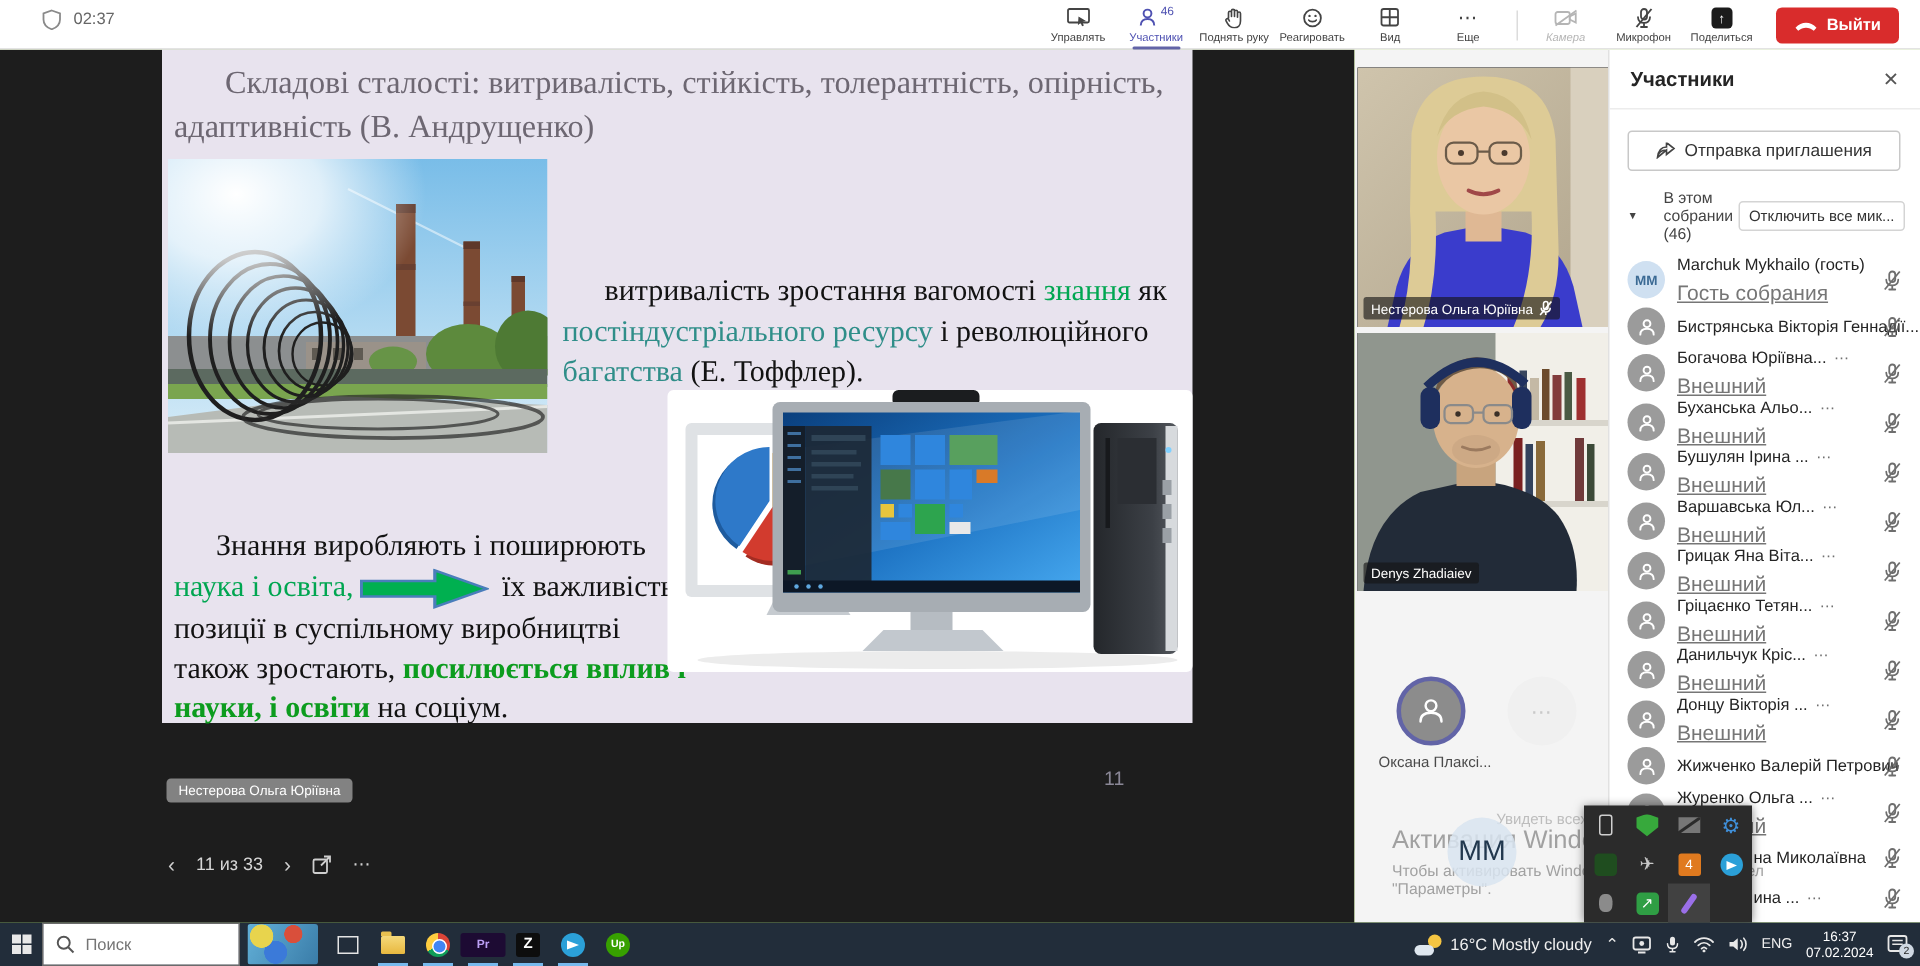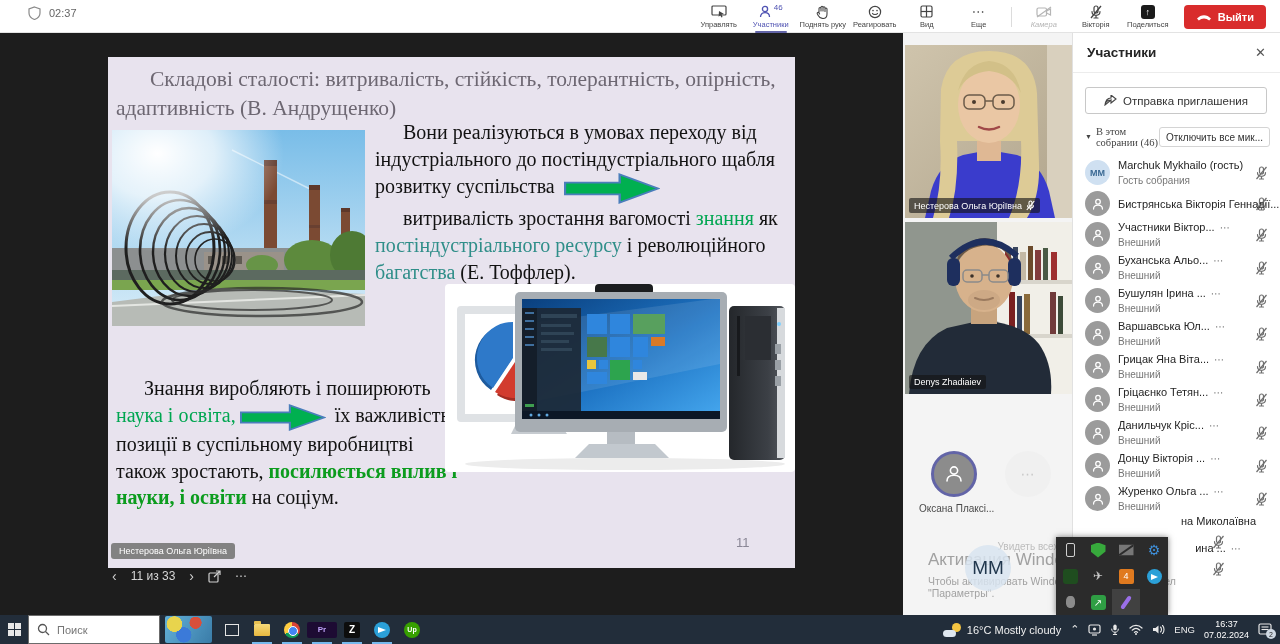--- a/index.html
+++ b/index.html
@@ -18,21 +18,21 @@
   .tb-item.disabled { color:#b5b5b5;font-style:italic; }
   .tb-badge { font-size:8px; position:relative; top:-4px; margin-left:1px; }
   .tb-div { width:1px; height:20px; background:#dcdcdc; margin:0 6px; }
   .leave-btn { margin-left:10px; margin-right:8px; background:#d92c2c; color:#fff; border:none; border-radius:4px; height:24px; padding:0 12px; display:flex; align-items:center; gap:6px; font-size:11px; font-weight:bold; cursor:pointer; }
   .share-sq { width:14px; height:14px; background:#1b1b1b; border-radius:3px; color:#fff; font-size:9px; display:flex; align-items:center; justify-content:center; }
 
   
   .stage { position:absolute; left:0; top:33px; width:903px; height:582px; background:#1d1d1d; }
 
   
-  .slide { position:absolute; left:108px; top:24px; width:687px; height:511px; background:#e8e3ee; font-family:"Liberation Serif",serif; }
+  .slide { position:absolute; left:108px; top:0; width:687px; height:449px; background:#e8e3ee; font-family:"Liberation Serif",serif; }
   .slide-title { position:absolute; left:8px; top:8px; width:670px; font-size:21.5px; line-height:1.35; color:#6d6772; text-indent:34px; }
   .photo { position:absolute; left:4px; top:73px; width:253px; height:196px; }
   .para { position:absolute; color:#121212; font-size:20px; line-height:1.34; text-indent:28px; }
   .para1 { left:267px; top:62px; width:418px; }
   .para2 { left:267px; top:148px; width:422px; }
   .para3 { left:8px; top:318px; width:348px; }
   .seg-black { color:#121212; }
   .seg-green { color:#00a651; }
   .seg-teal { color:#2f8e89; }
   .seg-greenbold { color:#0c9c1e; font-weight:bold; }
@@ -69,33 +69,33 @@
   .activation .a1 { font-size:17px; }
   .activation .a2 { font-size:10.5px; margin-top:5px; }
 
   
   .panel { position:absolute; left:1072px; top:33px; width:208px; height:582px; background:#fff; border-left:1px solid #e1e1e1; overflow:hidden; }
   .panel-head { height:40px; display:flex; align-items:center; justify-content:space-between; padding:0 14px; border-bottom:1px solid #ececec; }
   .panel-title { font-size:13.5px; font-weight:bold; color:#252525; }
   .panel-x { font-size:13px; color:#555; cursor:pointer; }
   .invite-btn { margin:14px 12px 10px 12px; width:182px; height:27px; background:#fff; border:1px solid #c8c8c8; border-radius:3px; display:flex; align-items:center; justify-content:center; gap:6px; font-size:11.5px; color:#333; cursor:pointer; }
   .section-row { display:flex; align-items:center; justify-content:space-between; padding:2px 10px 6px 12px; }
-  .section-lbl { font-size:10.5px; color:#444; display:flex; align-items:center; gap:4px;font-family:Liberation Serif, serif; }
+  .section-lbl { font-size:10.5px; color:#444; display:flex; align-items:center; gap:17px; }
   .mute-all { font-size:10px; color:#333; background:#fff; border:1px solid #d4d4d4; border-radius:3px; height:20px; padding:0 6px; cursor:pointer; white-space:nowrap; }
   .plist { padding:2px 0; }
   .p-row { display:flex; align-items:center; padding:0 12px; gap:8px; height:33px; cursor:pointer; }
   .p-row.one { height:29px; }
-  .p-row.partial { height:27px; padding-left:96px;flex-direction:column; }
+  .p-row.partial { height:27px; padding-left:96px; }
   .p-avatar { width:25px; height:25px; border-radius:50%; background:#9b9b9b; flex:none; display:flex; align-items:center; justify-content:center; overflow:hidden; }
   .p-avatar.blue { background:#cfe0f1; }
   .p-init { font-size:9px; color:#3b6a94; font-weight:bold; }
   .p-text { flex:1; min-width:0; }
   .p-name { font-size:11px; color:#242424; white-space:nowrap; display:flex; align-items:center; gap:5px; }
   .p-dots { color:#707070; font-size:10px; letter-spacing:1px; }
-  .p-sub { font-size:10px; color:#767676; margin-top:4px; }
+  .p-sub { font-size:14px; color:#767676; margin-top:4px;text-decoration:underline; }
   .p-mic { flex:none; opacity:.85; }
 
   
   .tray-popup { position:absolute; left:1056px; top:537px; width:112px; height:78px; background:#2b2b2b; z-index:10; display:grid; grid-template-columns:repeat(4,28px); grid-auto-rows:26px; align-items:center; justify-items:center; box-shadow:0 0 6px rgba(0,0,0,.5); }
   .ti { width:15px; height:15px; display:flex; align-items:center; justify-content:center; font-size:11px; }
   .ti-cell-hl { background:#414141; width:28px; height:26px; display:flex; align-items:center; justify-content:center; }
   .ti.usb-device-icon { border:1.5px solid #cfcfcf; border-radius:2px; width:9px; height:14px; }
   .ti.defender-shield-icon { background:#37a93c; clip-path:polygon(50% 0,100% 18%,100% 60%,50% 100%,0 60%,0 18%); }
   .ti.display-off-icon { background:#777; clip-path:polygon(0 15%,100% 15%,100% 85%,0 85%); position:relative; }
   .ti.display-off-icon::after { content:""; position:absolute; left:-2px; top:6px; width:19px; height:2px; background:#2b2b2b; transform:rotate(-35deg); }
@@ -219,21 +219,21 @@
         <span class="tb-lb">Камера</span>
       </div>
       <div class="tb-item">
         <span class="tb-ic">
             <svg width="12" height="14" viewBox="0 0 12 14">
               <rect x="4" y="1" width="4" height="7" rx="2" fill="none" stroke="#444" stroke-width="1.2"></rect>
               <path d="M2 6.5 C2 9 3.8 10.3 6 10.3 C8.2 10.3 10 9 10 6.5 M6 10.3 V13 M4 13 H8" fill="none" stroke="#444" stroke-width="1.2" stroke-linecap="round"></path>
               <line x1="1" y1="13" x2="11" y2="1" stroke="#444" stroke-width="1.3"></line>
             </svg>
           </span>
-        <span class="tb-lb">Вікторія</span>
+        <span class="tb-lb">Микрофон</span>
       </div>
       <div class="tb-item">
         <span class="tb-ic">
             <span class="share-sq">↑</span>
           </span>
         <span class="tb-lb">Поделиться</span>
       </div>
       <button class="leave-btn">
         <svg width="16" height="8" viewBox="0 0 16 8">
             <path d="M1 5.5 C5 1 11 1 15 5.5 L13.2 7.5 C10 4.8 6 4.8 2.8 7.5 Z" fill="#fff"></path>
@@ -291,23 +291,20 @@
           <ellipse cx="98" cy="128" rx="24" ry="26" stroke-width="1.8"></ellipse>
           <ellipse cx="103" cy="130" rx="20" ry="21" stroke-width="1.6"></ellipse>
         </g>
         <g stroke="#2a2a2a" fill="none" opacity="0.7">
           <ellipse cx="150" cy="172" rx="100" ry="14" stroke-width="2.5"></ellipse>
           <ellipse cx="140" cy="170" rx="80" ry="10" stroke-width="2"></ellipse>
         </g>
         <rect width="253" height="196" fill="url(#sun)"></rect>
       </svg>
 
-      <div class="para para1"><span class="seg-black">Вони реалізуються в умовах переходу від індустріального до постіндустріального щабля розвитку суспільства </span><span class="arrow-inline lg"><svg viewBox="0 0 100 42" preserveAspectRatio="none">
-              <polygon points="1,13 58,13 58,2 98,21 58,40 58,29 1,29" fill="#00b050" stroke="#4a7ebb" stroke-width="2.5"></polygon>
-            </svg></span></div>
       <div class="para para2"><span class="seg-black">витривалість зростання вагомості </span><span class="seg-green">знання</span><span class="seg-black"> як </span><span class="seg-teal">постіндустріального ресурсу</span><span class="seg-black"> і революційного </span><span class="seg-teal">багатства</span><span class="seg-black"> (Е. Тоффлер).</span></div>
       <div class="para para3"><span class="seg-black">Знання виробляють і поширюють </span><span class="seg-green">наука і освіта,</span><span class="arrow-inline md"><svg viewBox="0 0 100 42" preserveAspectRatio="none">
               <polygon points="1,13 58,13 58,2 98,21 58,40 58,29 1,29" fill="#00b050" stroke="#4a7ebb" stroke-width="2.5"></polygon>
             </svg></span><span class="seg-black"> їх важливість і позиції в суспільному виробництві також зростають, </span><span class="seg-greenbold">посилюється вплив і науки, і освіти</span><span class="seg-black"> на соціум.</span></div>
 
       <svg class="computers" viewBox="0 0 350 188" preserveAspectRatio="none">
         <defs>
           <linearGradient id="scr" x1="0" y1="0" x2="1" y2="1">
               <stop offset="0" stop-color="#0a3f7d"></stop>
               <stop offset="0.55" stop-color="#1e74c4"></stop>
@@ -557,21 +554,21 @@
     <div class="p-row">
       <div class="p-avatar">
         <svg class="p-pericon" width="14" height="14" viewBox="0 0 22 22">
               <circle cx="11" cy="7.5" r="3.6" fill="none" stroke="#fff" stroke-width="2"></circle>
               <path d="M4 19 C4 14.5 7 12.8 11 12.8 C15 12.8 18 14.5 18 19" fill="none" stroke="#fff" stroke-width="2" stroke-linecap="round"></path>
             </svg>
 
       </div>
       <div class="p-text">
         <div class="p-name">
-              <span class="nm">Участники Віктор...</span>
+              <span class="nm">Богачова Юріївна...</span>
               <span class="p-dots">⋯</span>
             </div>
         <div class="p-sub">Внешний</div>
       </div>
       <svg class="p-mic" width="13" height="14" viewBox="0 0 12 14">
             <rect x="4" y="1" width="4" height="7" rx="2" fill="none" stroke="#555" stroke-width="1.2"></rect>
             <path d="M2 6.5 C2 9 3.8 10.3 6 10.3 C8.2 10.3 10 9 10 6.5 M6 10.3 V13 M4 13 H8" fill="none" stroke="#555" stroke-width="1.2" stroke-linecap="round"></path>
             <line x1="1" y1="13" x2="11" y2="1" stroke="#555" stroke-width="1.2"></line>
           </svg>
     </div>
@@ -723,20 +720,40 @@
             </div>
         <div class="p-sub">Внешний</div>
       </div>
       <svg class="p-mic" width="13" height="14" viewBox="0 0 12 14">
             <rect x="4" y="1" width="4" height="7" rx="2" fill="none" stroke="#555" stroke-width="1.2"></rect>
             <path d="M2 6.5 C2 9 3.8 10.3 6 10.3 C8.2 10.3 10 9 10 6.5 M6 10.3 V13 M4 13 H8" fill="none" stroke="#555" stroke-width="1.2" stroke-linecap="round"></path>
             <line x1="1" y1="13" x2="11" y2="1" stroke="#555" stroke-width="1.2"></line>
           </svg>
     </div>
 
+    <div class="p-row one">
+      <div class="p-avatar">
+        <svg class="p-pericon" width="14" height="14" viewBox="0 0 22 22">
+              <circle cx="11" cy="7.5" r="3.6" fill="none" stroke="#fff" stroke-width="2"></circle>
+              <path d="M4 19 C4 14.5 7 12.8 11 12.8 C15 12.8 18 14.5 18 19" fill="none" stroke="#fff" stroke-width="2" stroke-linecap="round"></path>
+            </svg>
+
+      </div>
+      <div class="p-text">
+        <div class="p-name">
+              <span class="nm">Жижченко Валерій Петрович</span>
+            </div>
+
+      </div>
+      <svg class="p-mic" width="13" height="14" viewBox="0 0 12 14">
+            <rect x="4" y="1" width="4" height="7" rx="2" fill="none" stroke="#555" stroke-width="1.2"></rect>
+            <path d="M2 6.5 C2 9 3.8 10.3 6 10.3 C8.2 10.3 10 9 10 6.5 M6 10.3 V13 M4 13 H8" fill="none" stroke="#555" stroke-width="1.2" stroke-linecap="round"></path>
+            <line x1="1" y1="13" x2="11" y2="1" stroke="#555" stroke-width="1.2"></line>
+          </svg>
+    </div>
 
     <div class="p-row">
       <div class="p-avatar">
         <svg class="p-pericon" width="14" height="14" viewBox="0 0 22 22">
               <circle cx="11" cy="7.5" r="3.6" fill="none" stroke="#fff" stroke-width="2"></circle>
               <path d="M4 19 C4 14.5 7 12.8 11 12.8 C15 12.8 18 14.5 18 19" fill="none" stroke="#fff" stroke-width="2" stroke-linecap="round"></path>
             </svg>
 
       </div>
       <div class="p-text">

